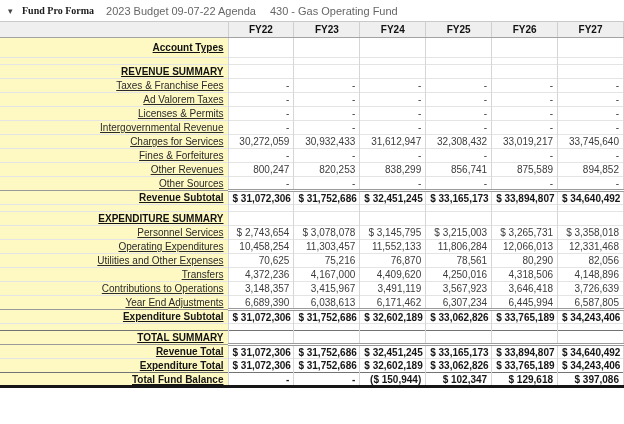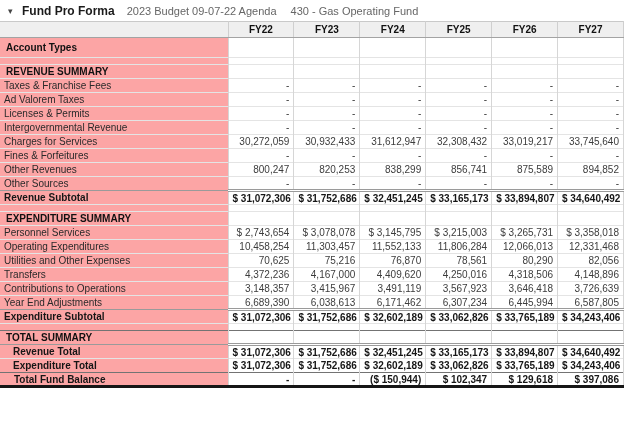--- a/index.html
+++ b/index.html
@@ -6,21 +6,21 @@
   body {
     width:624px; height:424px; overflow:hidden;
     background:#ffffff;
     font-family:"Liberation Sans", sans-serif;
   }
   .titlebar {
     height:21px; display:flex; align-items:center;
     padding-left:8px; box-sizing:border-box;
   }
   .tri { font-size:9px; color:#444; width:14px; cursor:pointer; }
-  .report-title { font-weight:bold; font-size:12px; color:#1b1b1b; margin-right:12px; }
+  .report-title { font-weight:bold; font-size:10px; color:#1b1b1b; margin-right:12px;font-family:Liberation Serif, serif; }
   .subtitle { font-size:11px; color:#666; margin-right:14px; }
 
   table.grid {
     width:624px; border-collapse:collapse; table-layout:fixed;
     border-top:1px solid #c9c9c9;
     border-bottom:3px solid #161616;
     border-radius:7px;
   }
   col.c-label { width:228px; }
   th {
@@ -28,21 +28,21 @@
     height:15px; text-align:center;
     border-bottom:1px solid #a3a3a3; border-right:1px solid #cfcfcf;
     padding:0;
   }
   td {
     font-size:10px; height:14px; padding:0 4px;
     border-top:1px solid #e4e4e4; border-right:1px solid #d6d6d6;
     color:#3c3c3c; white-space:nowrap; overflow:hidden;
     box-sizing:border-box;
   }
-  td.label { background:#fca5a5; color:#2a2a2a; text-align:left; }
+  td.label { background:#fef9c3; color:#2a2a2a; text-align:right;text-decoration:underline; }
   td.val   { background:#ffffff; text-align:right; }
 
   tr.blank td   { height:7px; }
   tr.account td { height:20px; }
 
   tr.account td.label,
   tr.section td.label { font-weight:bold; color:#111; padding-left:6px; }
   tr.detail td.label  { }
   tr.subtotal td, tr.total td, tr.balance td { font-weight:bold; color:#161616; }
   tr.subtotal td.label { padding-left:4px;margin-left:26px; }

